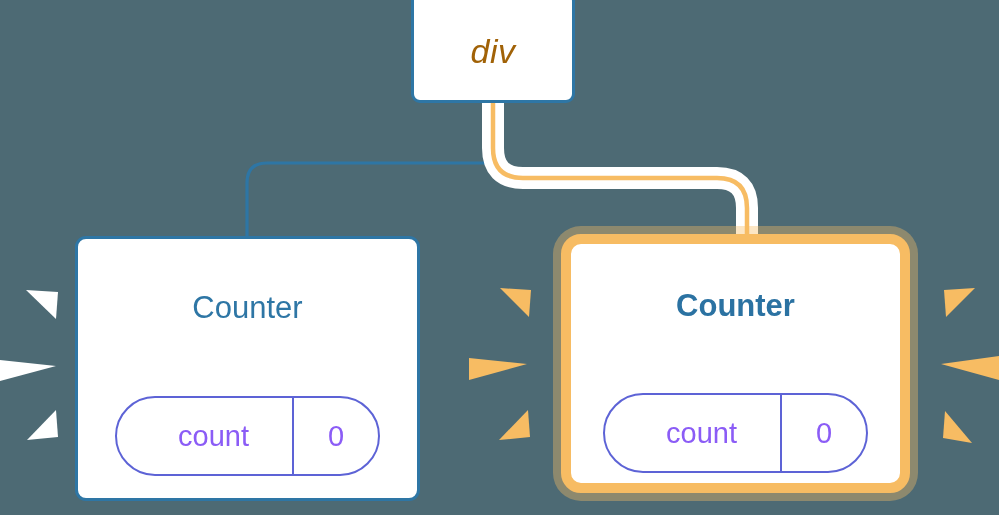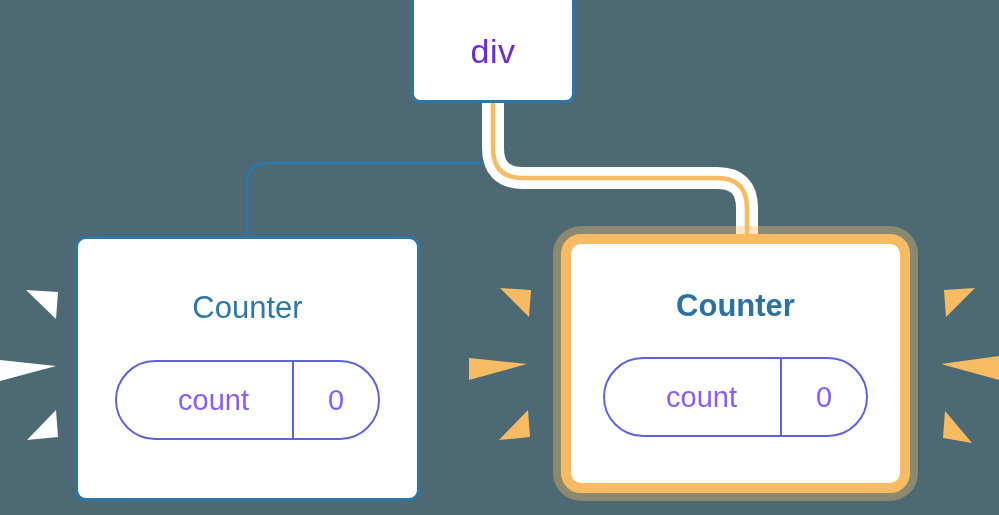--- a/index.html
+++ b/index.html
@@ -41,33 +41,35 @@
     top: -8px;
     width: 164px;
     height: 111px;
     border: 3px solid #2e76a5;
     border-radius: 9px;
     display: flex;
     align-items: center;
     justify-content: center;
   }
   .node-div .label {
-    color: #6d28d9;
+    color: #a16207;
     font-size: 34px;
     letter-spacing: 0.5px;
     line-height: 1;
     padding-top: 6px;
+    font-style: italic;
   }
 
   
   .node-counter {
     display: flex;
     flex-direction: column;
     align-items: center;
     justify-content: flex-start;
+    gap: 36px;
   }
   .node-counter-plain {
     left: 75px;
     top: 236px;
     width: 345px;
     height: 265px;
     border: 3px solid #2e76a5;
     border-radius: 11px;
   }
   .node-counter-highlight {

